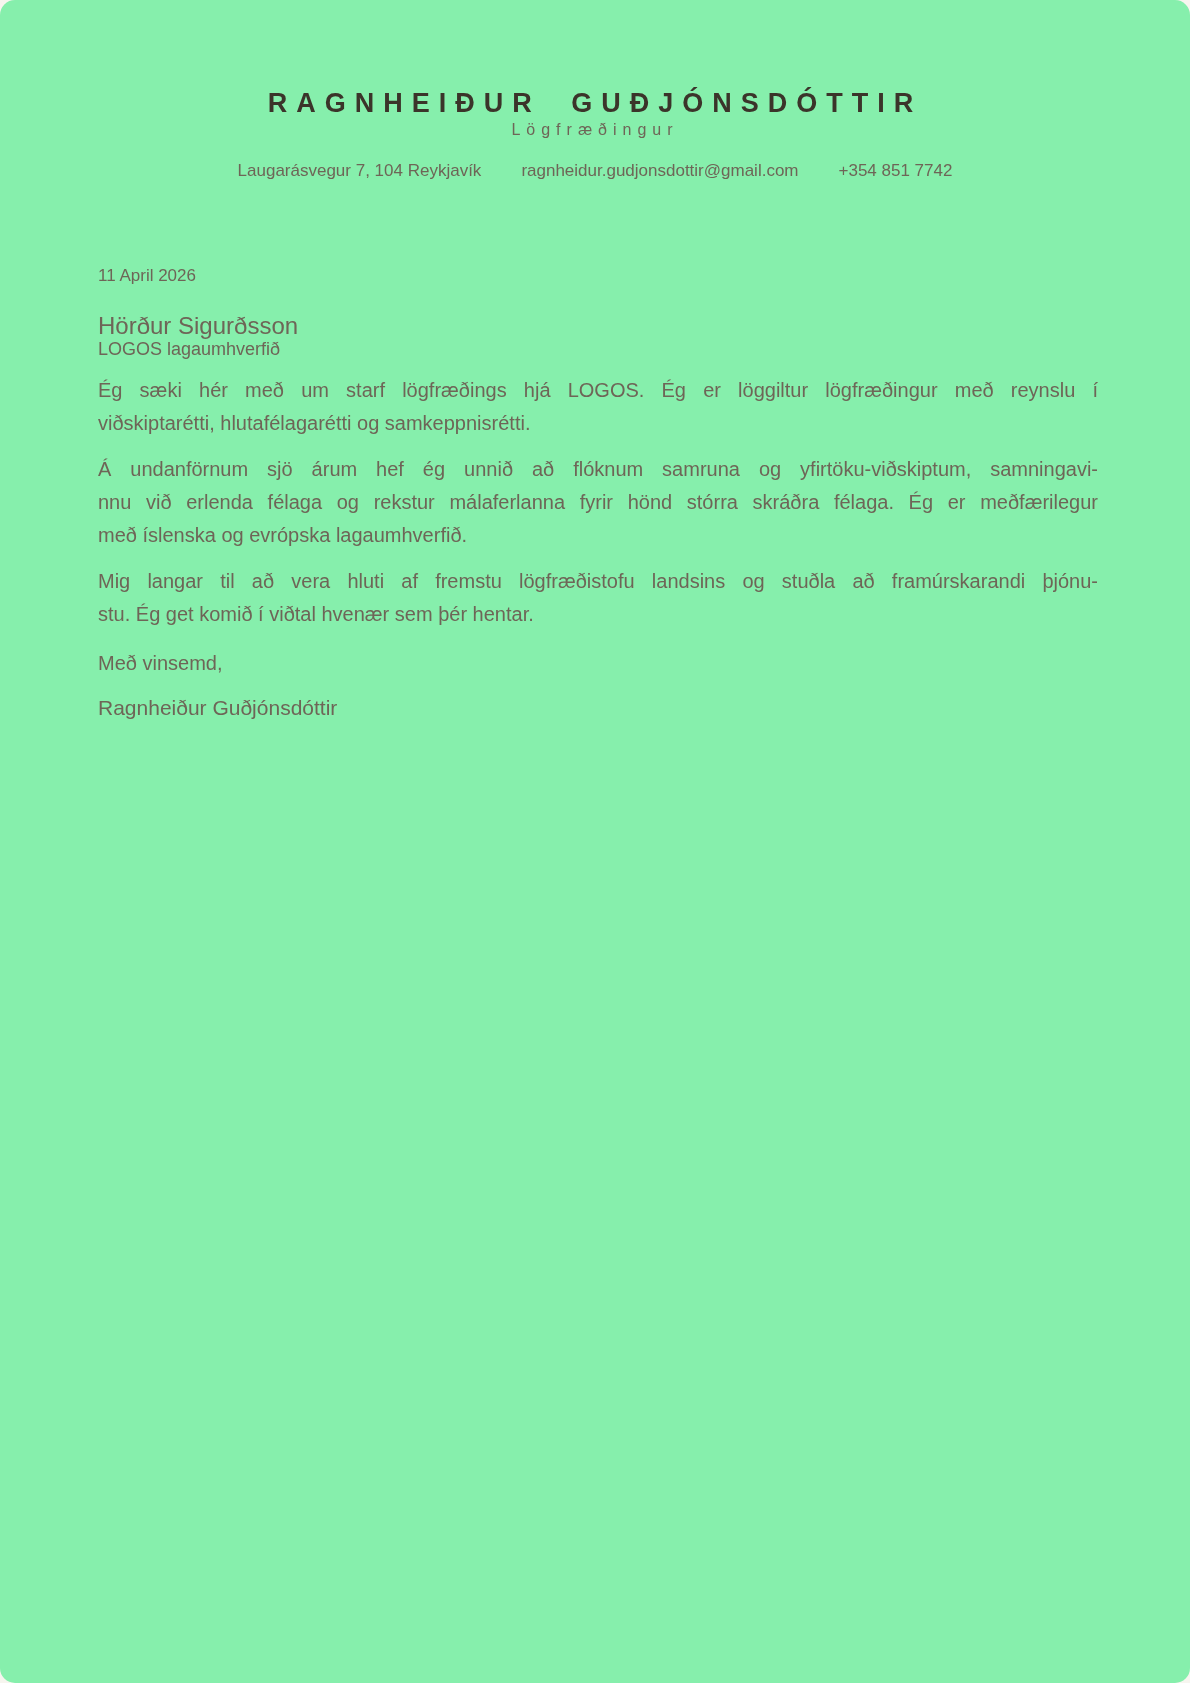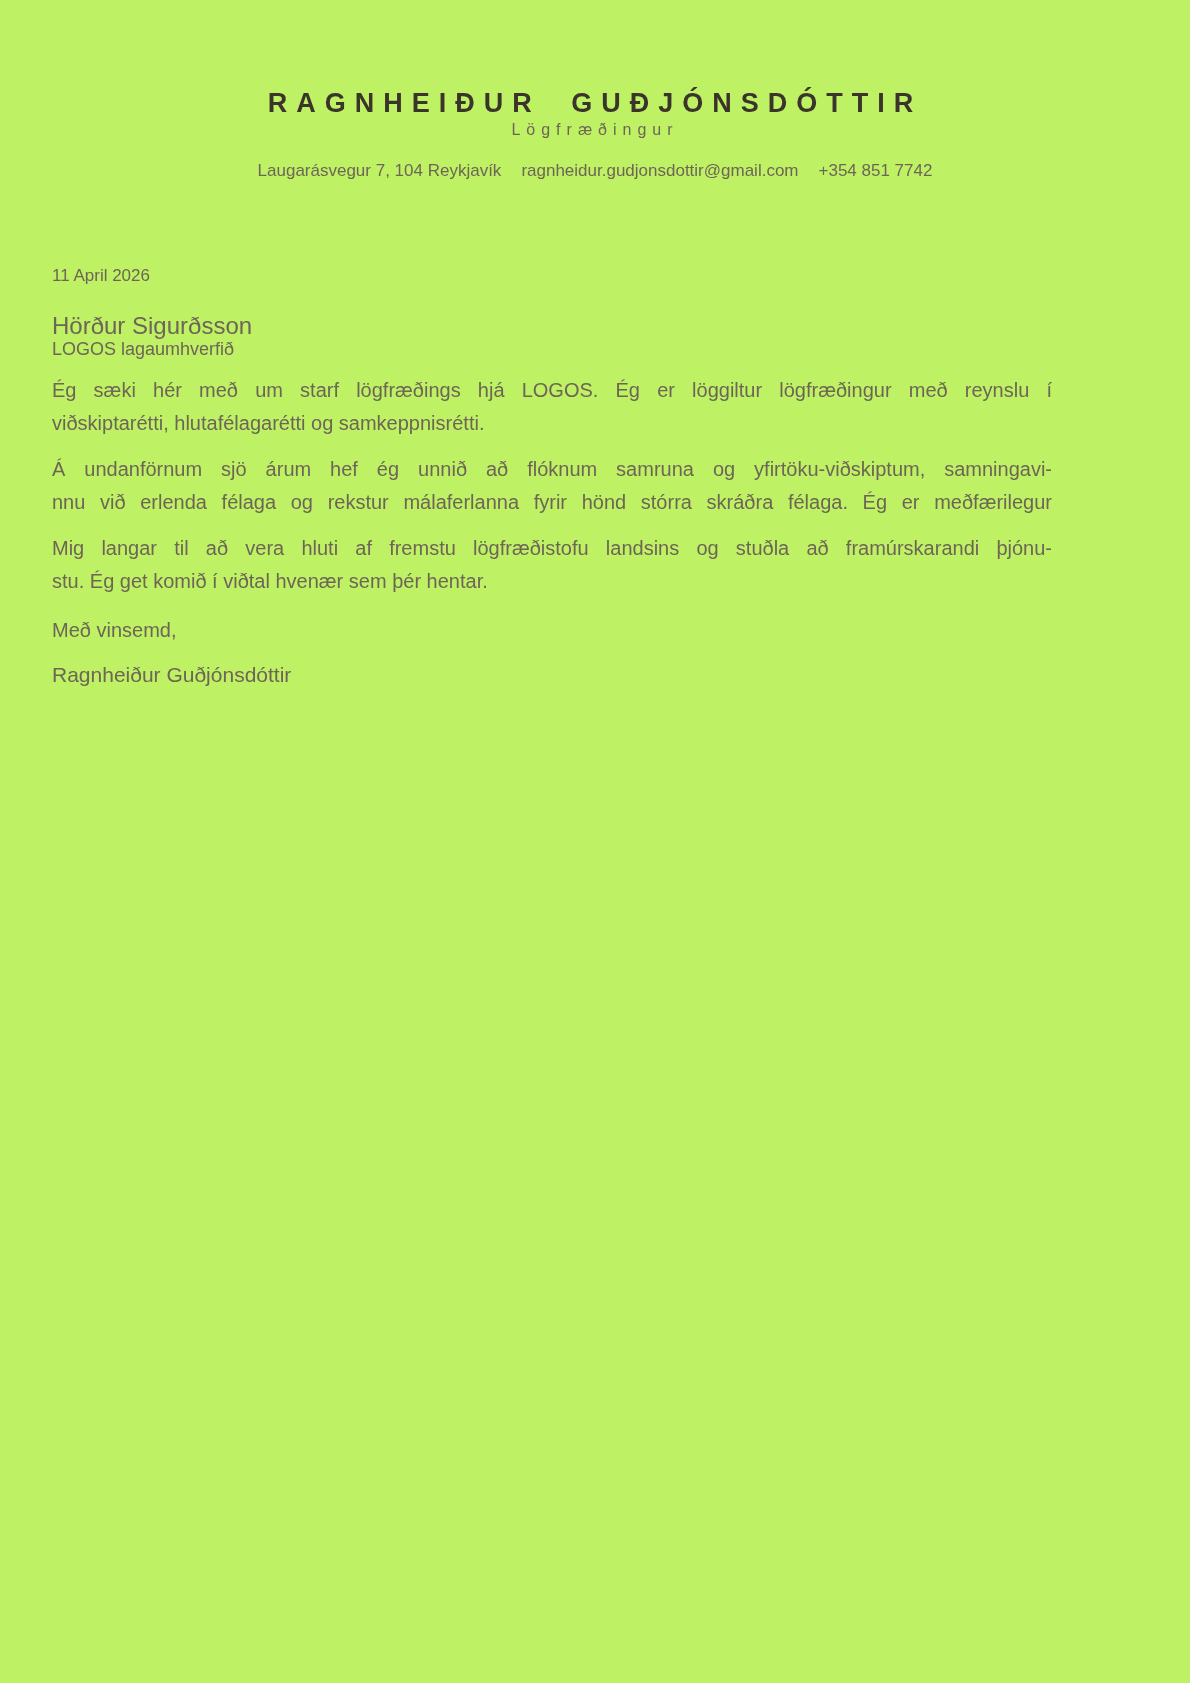--- a/index.html
+++ b/index.html
@@ -5,24 +5,25 @@
   html, body {
     margin: 0;
     padding: 0;
     background: #f7f5ef;
   }
   .page {
     position: relative;
     width: 1190px;
     height: 1683px;
     margin: 0 auto;
-    background: #bef264;
+    background: #86efac;
     font-family: "Liberation Sans", sans-serif;
     color: #6e6557;
     overflow: hidden;
+    border-radius: 15px;
   }
   
   .letterhead {
     padding-top: 86px;
     text-align: center;
   }
   .applicant-name {
     margin: 0;
     font-size: 27px;
     font-weight: 700;
@@ -34,28 +35,28 @@
   .applicant-title {
     font-size: 16px;
     letter-spacing: 6px;
     color: #6e6557;
     line-height: 20px;
   }
   .contact-row {
     margin-top: 20px;
     display: flex;
     justify-content: center;
-    gap: 20px;
+    gap: 40px;
     font-size: 17px;
     color: #6e6557;
     line-height: 21px;
   }
   
   .letter {
-    margin-left: 52px;
+    margin-left: 98px;
     width: 1000px;
   }
   .letter-date {
     margin-top: 85px;
     font-size: 17px;
     line-height: 20px;
   }
   .recipient {
     margin-top: 28px;
   }
@@ -118,20 +119,21 @@
 
 
     <div class="paragraph">
       <div class="line justify">Ég sæki hér með um starf lögfræðings hjá LOGOS. Ég er löggiltur lögfræðingur með reynslu í</div>
       <div class="line">viðskiptarétti, hlutafélagarétti og samkeppnisrétti.</div>
     </div>
 
     <div class="paragraph">
       <div class="line justify">Á undanförnum sjö árum hef ég unnið að flóknum samruna og yfirtöku-viðskiptum, samningavi-</div>
       <div class="line justify">nnu við erlenda félaga og rekstur málaferlanna fyrir hönd stórra skráðra félaga. Ég er meðfærilegur</div>
+      <div class="line">með íslenska og evrópska lagaumhverfið.</div>
     </div>
 
     <div class="paragraph">
       <div class="line justify">Mig langar til að vera hluti af fremstu lögfræðistofu landsins og stuðla að framúrskarandi þjónu-</div>
       <div class="line">stu. Ég get komið í viðtal hvenær sem þér hentar.</div>
     </div>
 
     <div class="closing">Með vinsemd,</div>
 
     <div class="signature">Ragnheiður Guðjónsdóttir</div>

